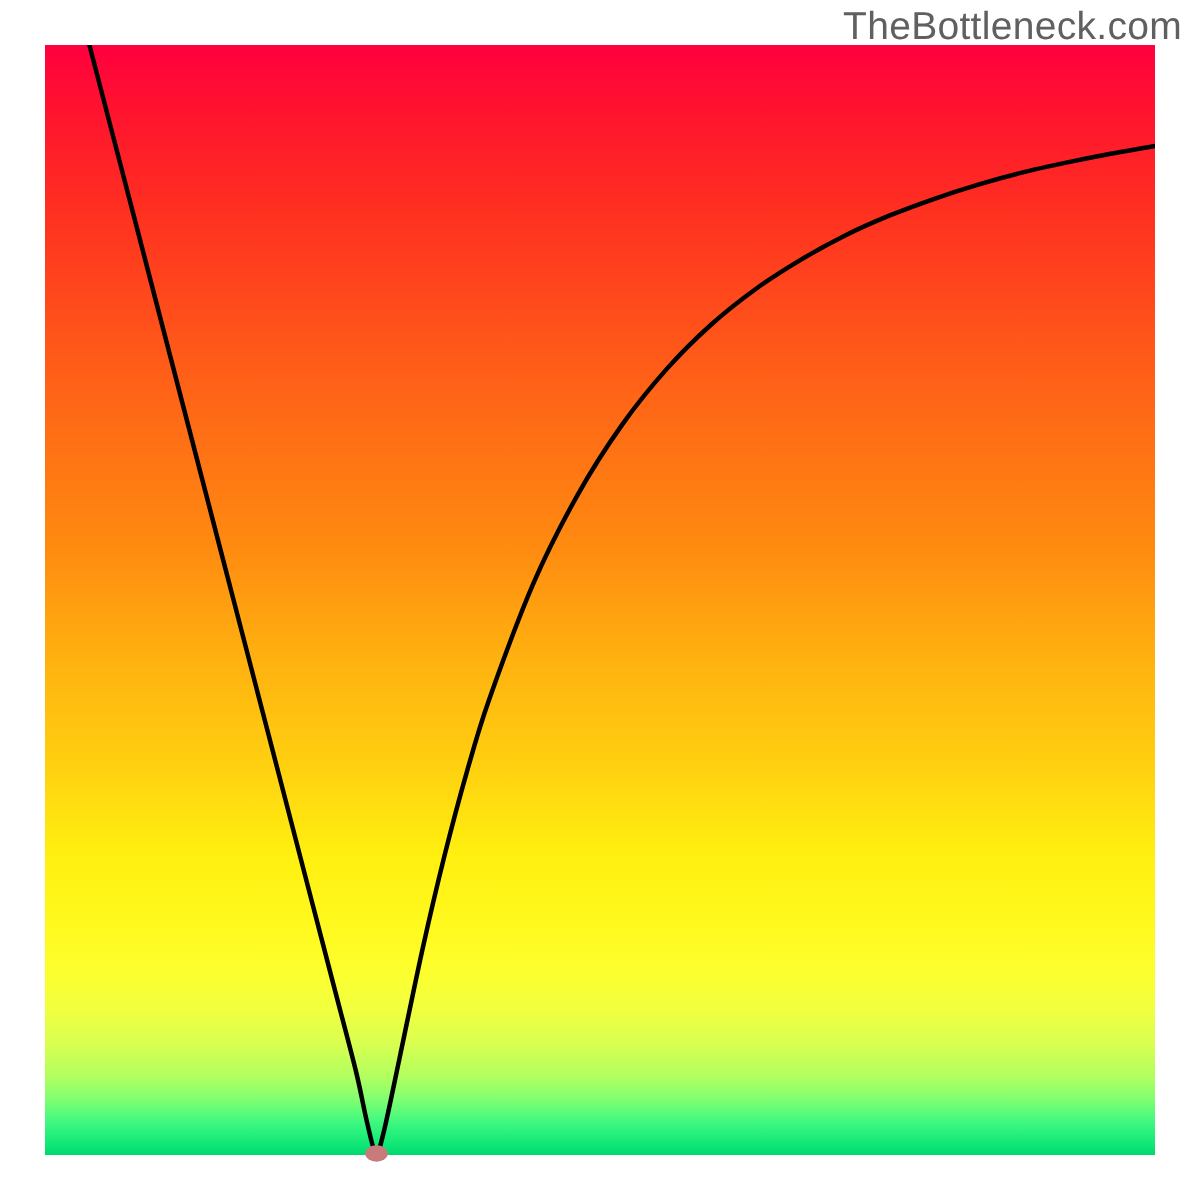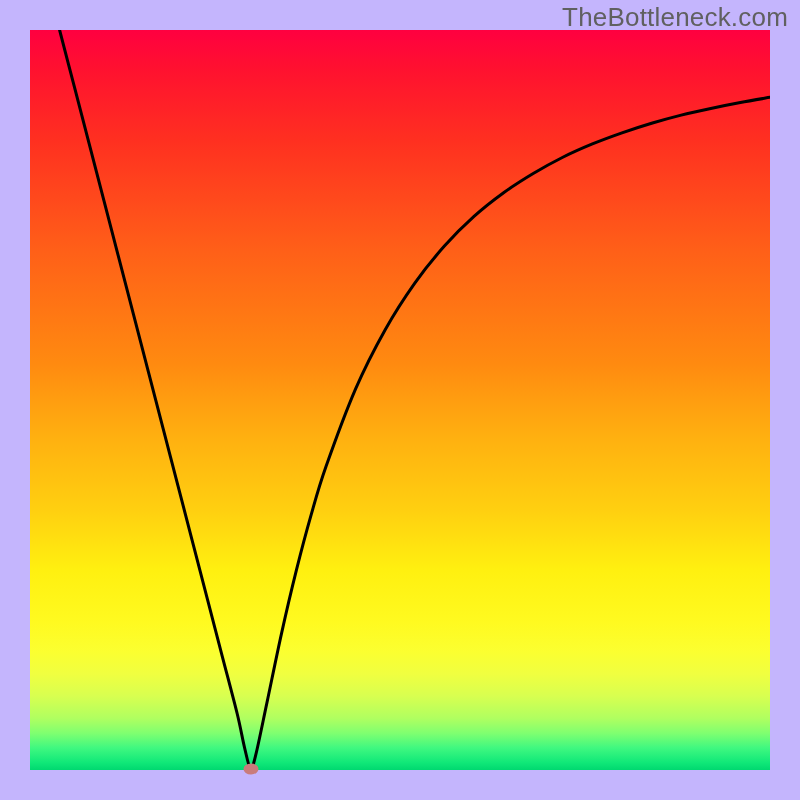--- a/index.html
+++ b/index.html
@@ -1,21 +1,21 @@
 <!DOCTYPE html>
 <html><head>
 <meta charset="utf-8">
 <style>
   * { margin: 0; padding: 0; box-sizing: border-box; }
   html, body { width: 800px; height: 800px; overflow: hidden; background: #000; }
   .chart-container {
     position: relative;
     width: 800px;
     height: 800px;
-    background: #c4b5fd;
+    background: #ffffff;
   }
   .watermark {
     position: absolute;
     top: 2px;
     right: 12px;
     font-family: Arial, Helvetica, sans-serif;
     font-size: 26px;
     font-weight: 500;
     color: #606060;
     letter-spacing: 0.2px;

